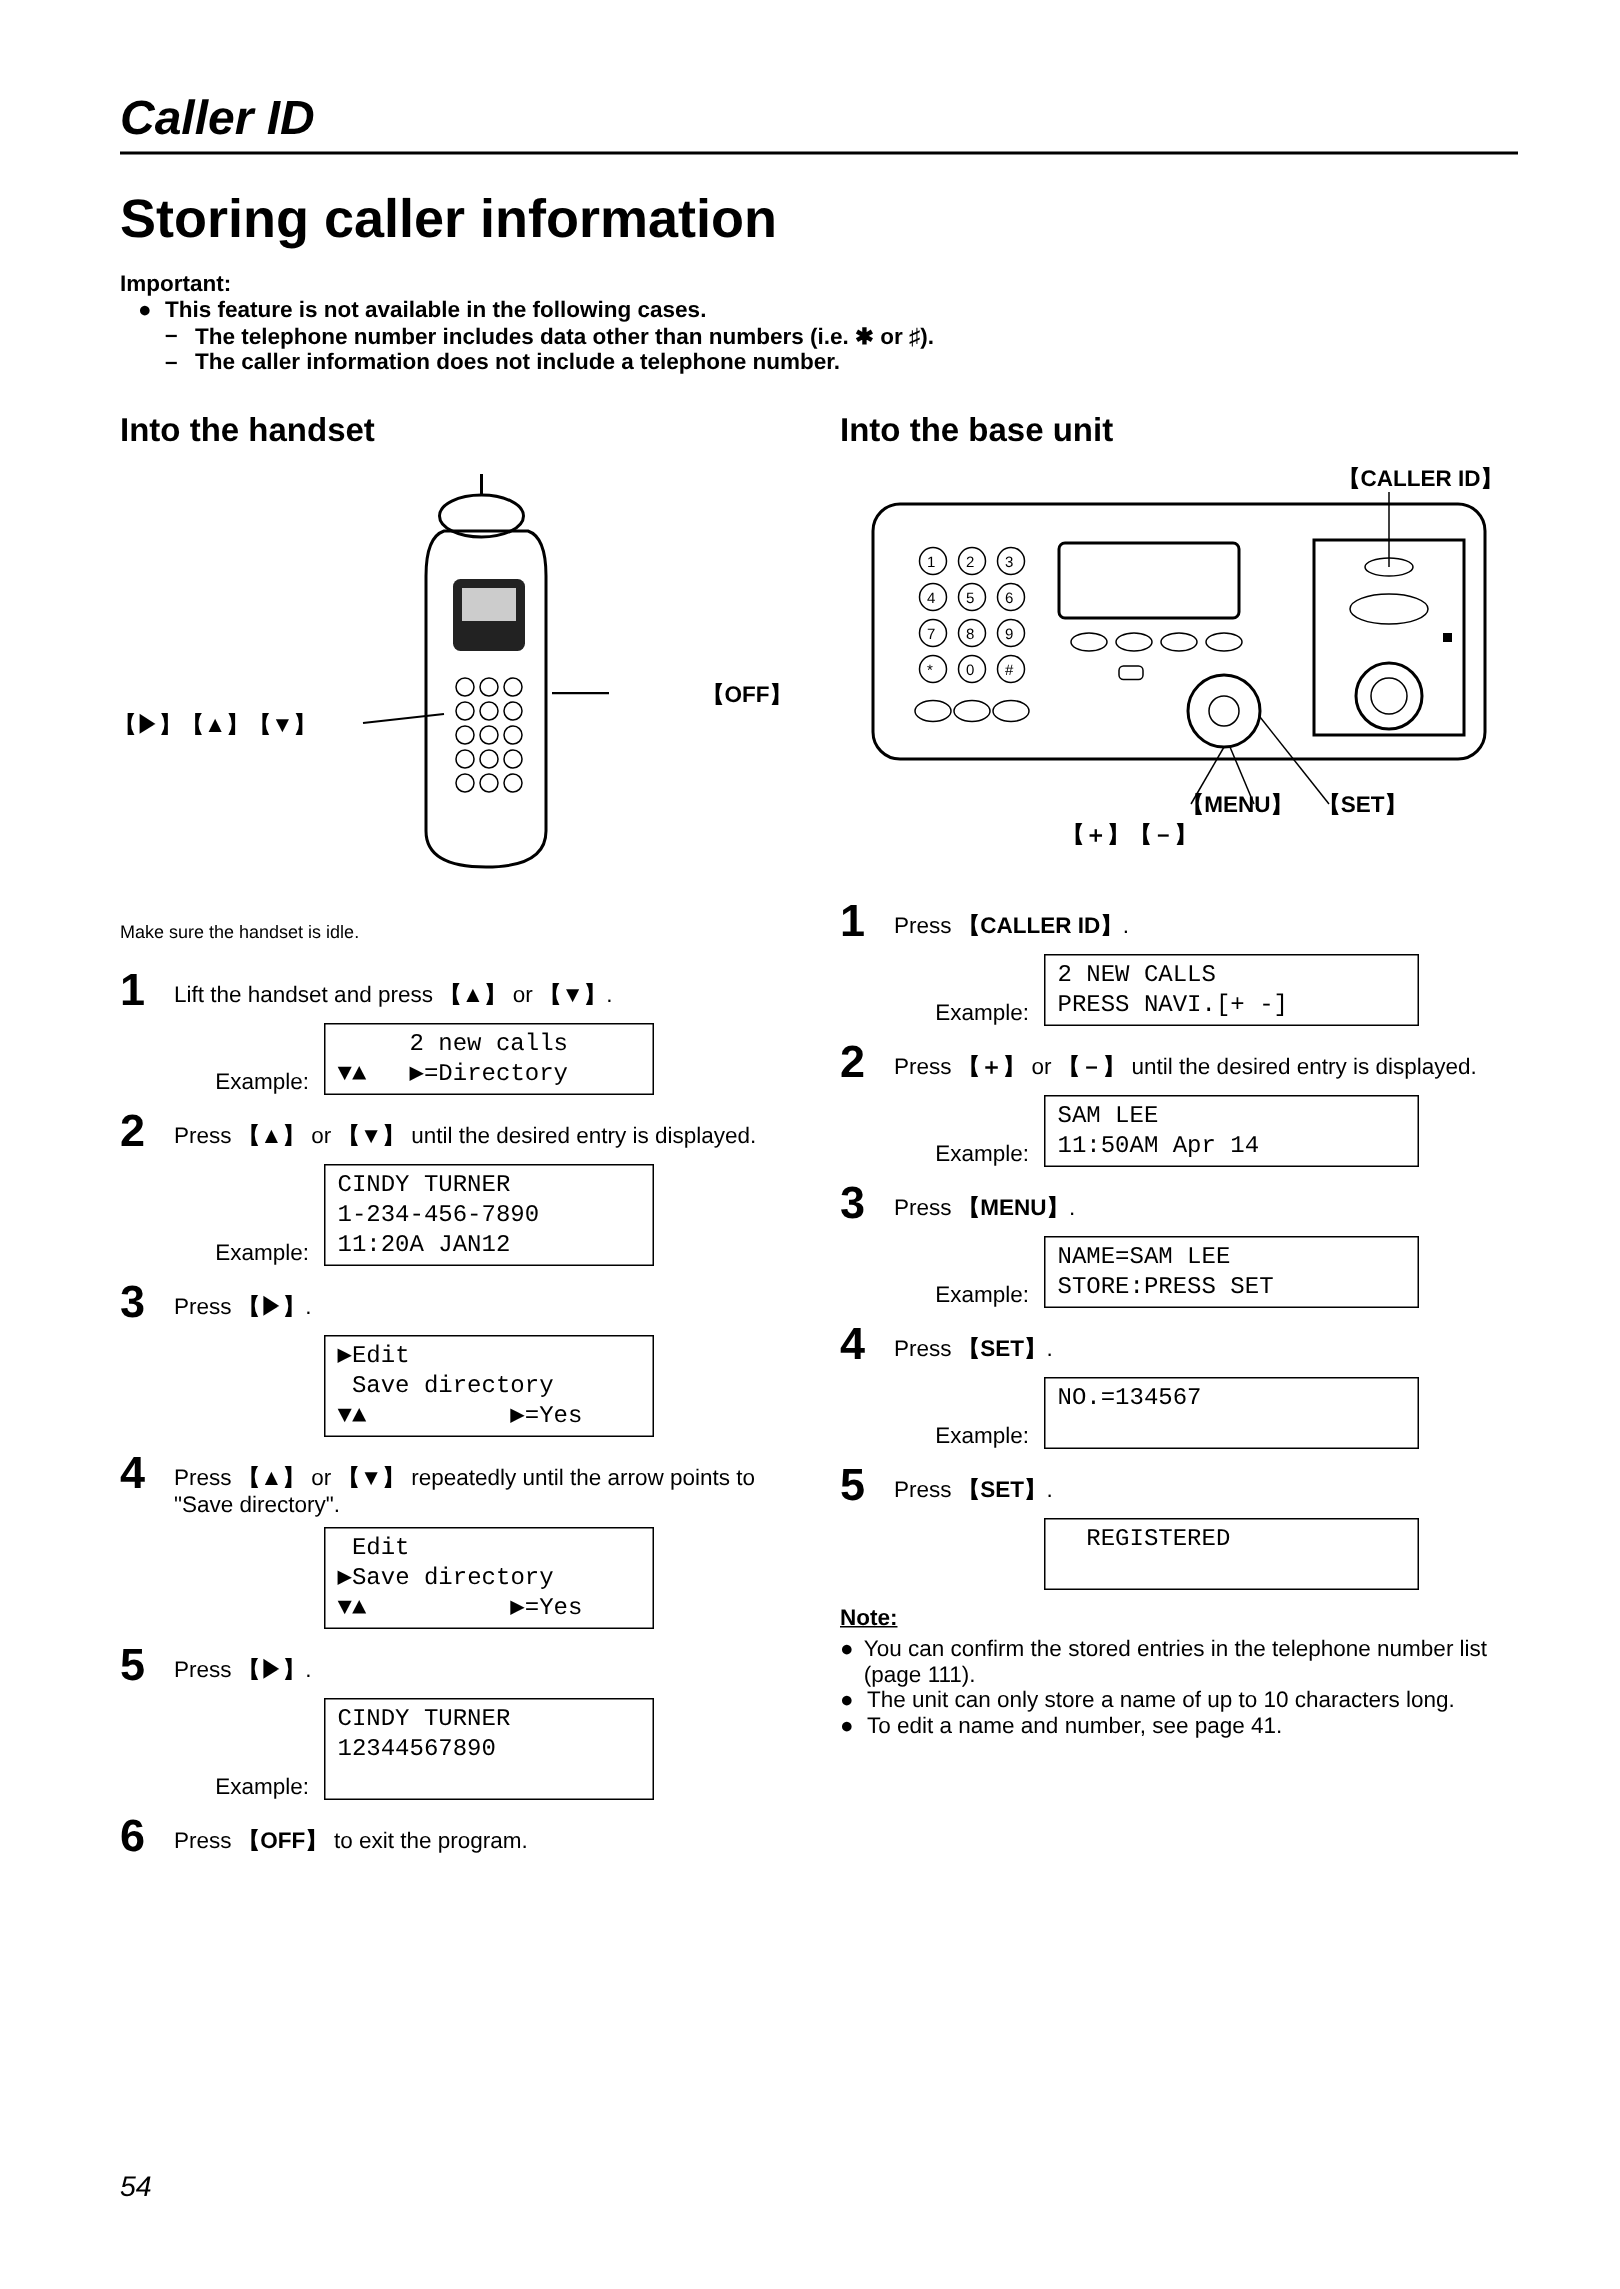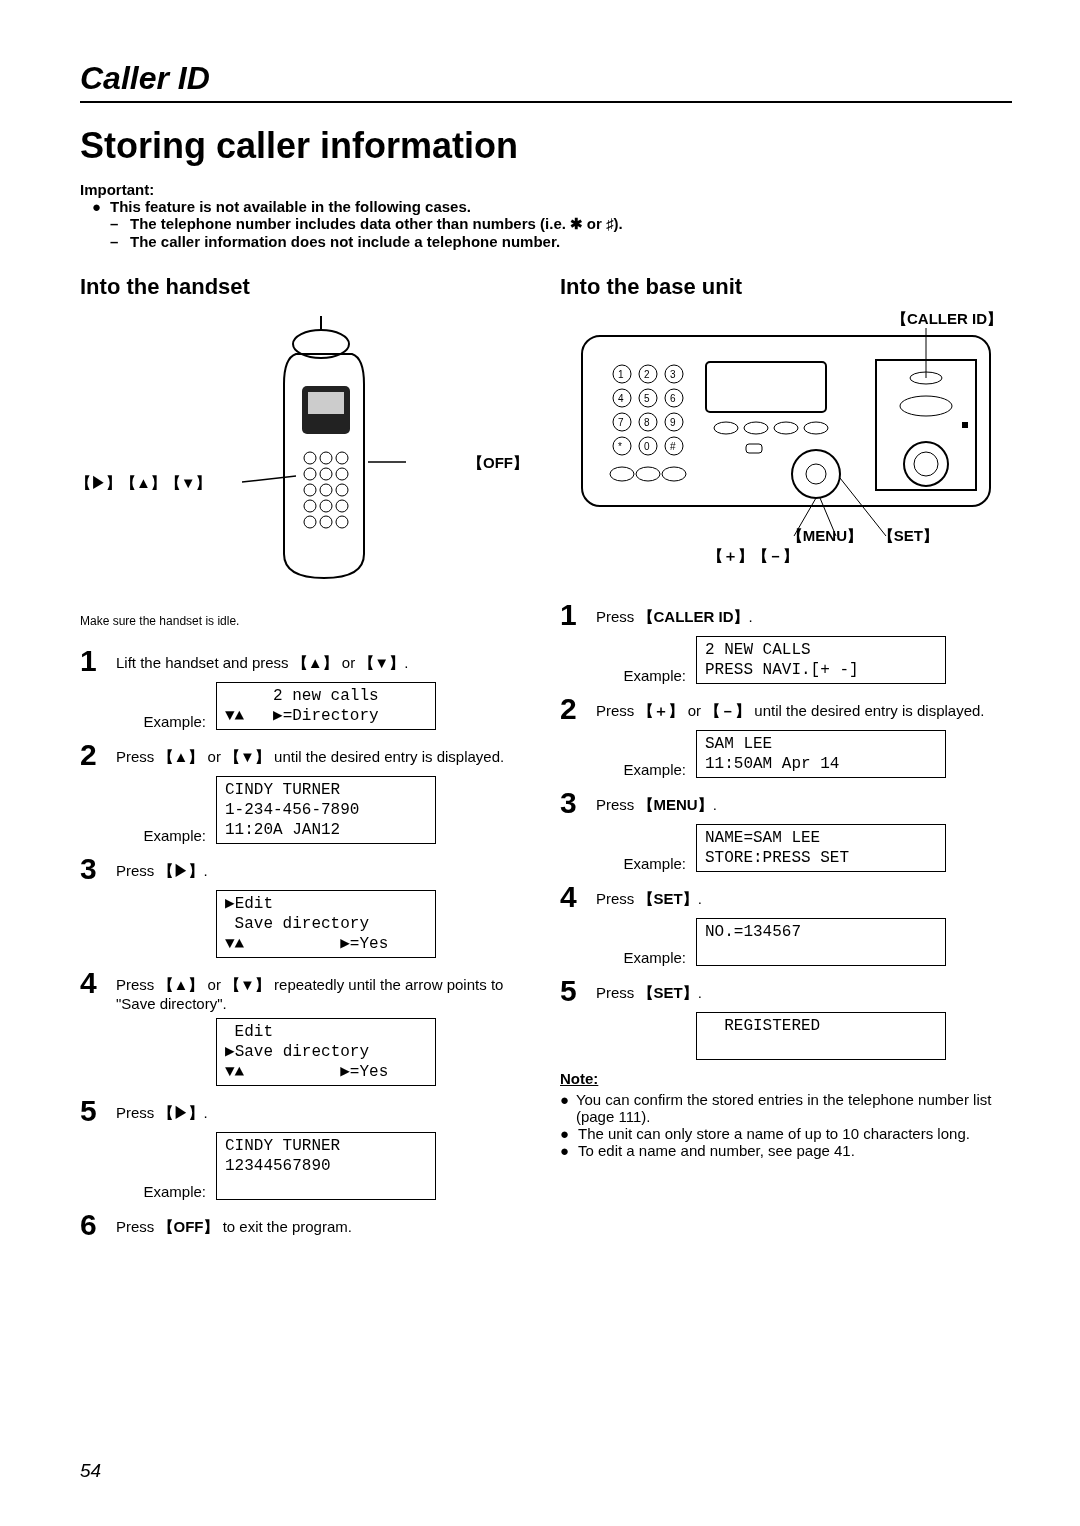--- a/index.html
+++ b/index.html
@@ -106,21 +106,21 @@
   }
   .lcd.right { min-width: 250px; }
   .base-svg { width: 420px; height: 230px; }
   .note-hdr { font-weight: bold; font-size: 15px; margin-top: 10px; text-decoration: underline; }
   .note-list { font-size: 15px; margin-top: 4px; }
   .note-list .bu { display: flex; align-items: flex-start; }
   .note-list .bu .dot { width: 18px; }
   .pagenum {
     position: absolute;
     left: 80px;
-    bottom: 44px;
+    bottom: 56px;
     font-style: italic;
     font-size: 19px;
   }
   .right-figure-wrap { position: relative; }
 </style>
 </head>
 <body>
 
 <div class="running-head">Caller ID</div>
 <div class="rule"></div>

